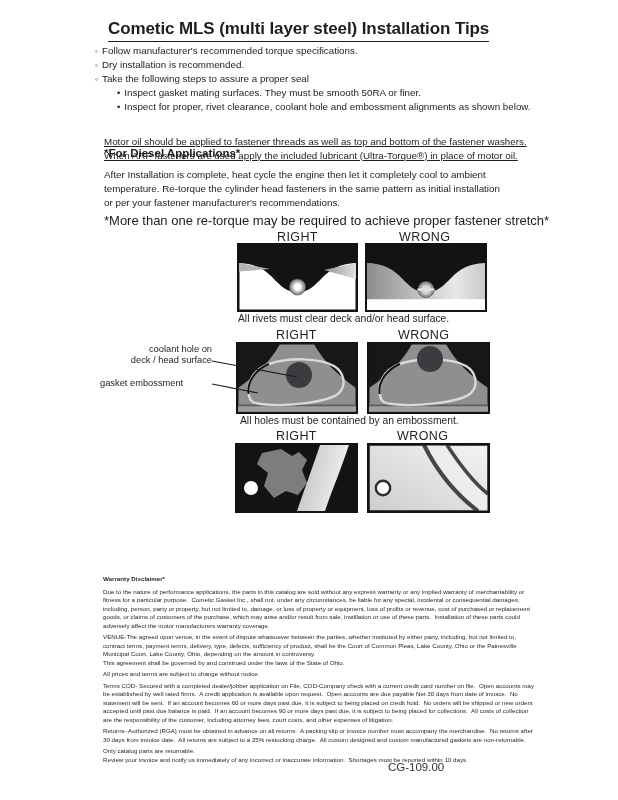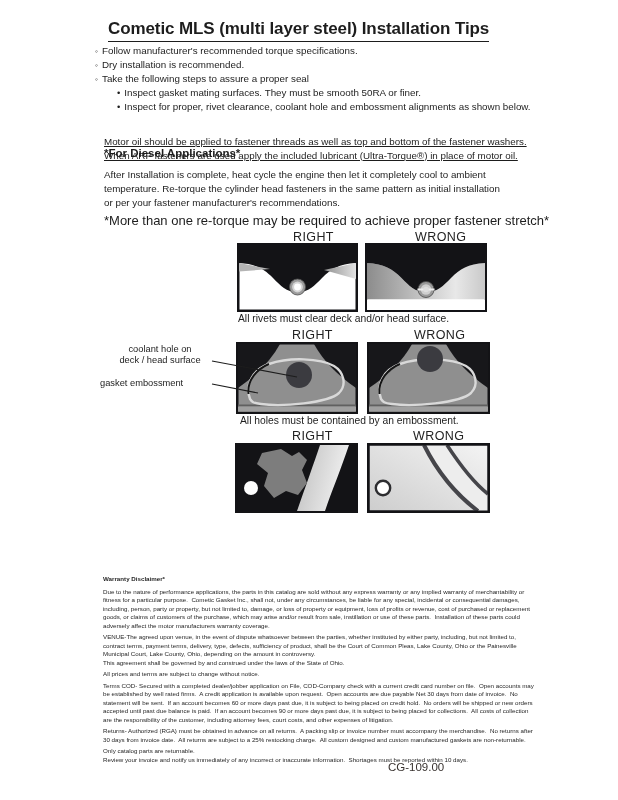--- a/index.html
+++ b/index.html
@@ -10,33 +10,33 @@
          letter-spacing:-0.1px;border-bottom:1.6px solid #1d1d1d;padding-bottom:2px;}
   .bullets{position:absolute;left:95px;top:44px;font-size:9.8px;line-height:14px;}
   .subbullets{position:absolute;left:117px;top:86px;font-size:9.8px;line-height:14px;}
   .b-row{display:flex;align-items:baseline;}
   .b-glyph{margin-right:4px;font-size:8.5px;}
   .sb-glyph{margin-right:4px;font-size:9.5px;}
   .diesel-heading{position:absolute;left:104px;top:117px;font-size:11.5px;font-weight:bold;margin-top:30px;}
   .para1{position:absolute;left:104px;top:135px;font-size:9.8px;line-height:13.6px;text-decoration:underline;}
   .para2{position:absolute;left:104px;top:168px;font-size:9.8px;line-height:13.8px;}
   .note{position:absolute;left:104px;top:213px;font-size:13px;}
-  .lbl{position:absolute;font-size:12.5px;letter-spacing:.4px;color:#222;margin-left:16px;}
+  .lbl{position:absolute;font-size:12.5px;letter-spacing:.4px;color:#222;}
   .r1-right{left:277px;top:230px;} .r1-wrong{left:399px;top:230px;}
   .r2-right{left:276px;top:328px;} .r2-wrong{left:398px;top:328px;}
   .r3-right{left:276px;top:429px;} .r3-wrong{left:397px;top:429px;}
   .panel{position:absolute;display:block;}
   .p-r1l{left:237px;top:243px;} .p-r1r{left:365px;top:243px;}
   .p-r2l{left:236px;top:342px;} .p-r2r{left:367px;top:342px;}
   .p-r3l{left:235px;top:443px;} .p-r3r{left:367px;top:443px;}
   .cap{position:absolute;font-size:10.3px;color:#1d1d1d;}
   .cap1{left:238px;top:313px;}
   .cap2{left:240px;top:415px;}
   .cap3{left:237px;top:516px;line-height:12px;}
-  .callout-hole{position:absolute;left:108px;top:344px;width:104px;text-align:center;
+  .callout-hole{position:absolute;left:108px;top:344px;width:104px;text-align:right;
                 font-size:9.3px;line-height:10.8px;}
   .callout-emb{position:absolute;left:100px;top:378px;width:104px;text-align:left;font-size:9.3px;}
   .connectors{position:absolute;left:118px;top:340px;}
   .disclaimer{position:absolute;left:103px;top:575px;font-size:6.2px;line-height:8.5px;color:#262626;}
   .disclaimer .d-head{font-weight:bold;margin-bottom:4px;}
   .disclaimer .d-para{margin-bottom:3px;}
   .footer-code{position:absolute;left:388px;top:761px;font-size:11.5px;color:#38322f;}
 </style>
 </head>
 <body>

